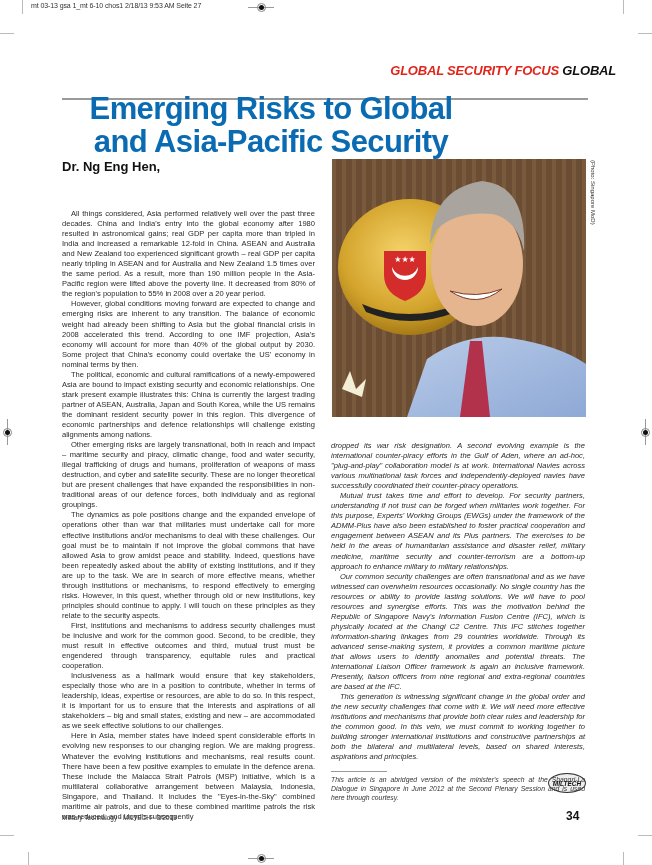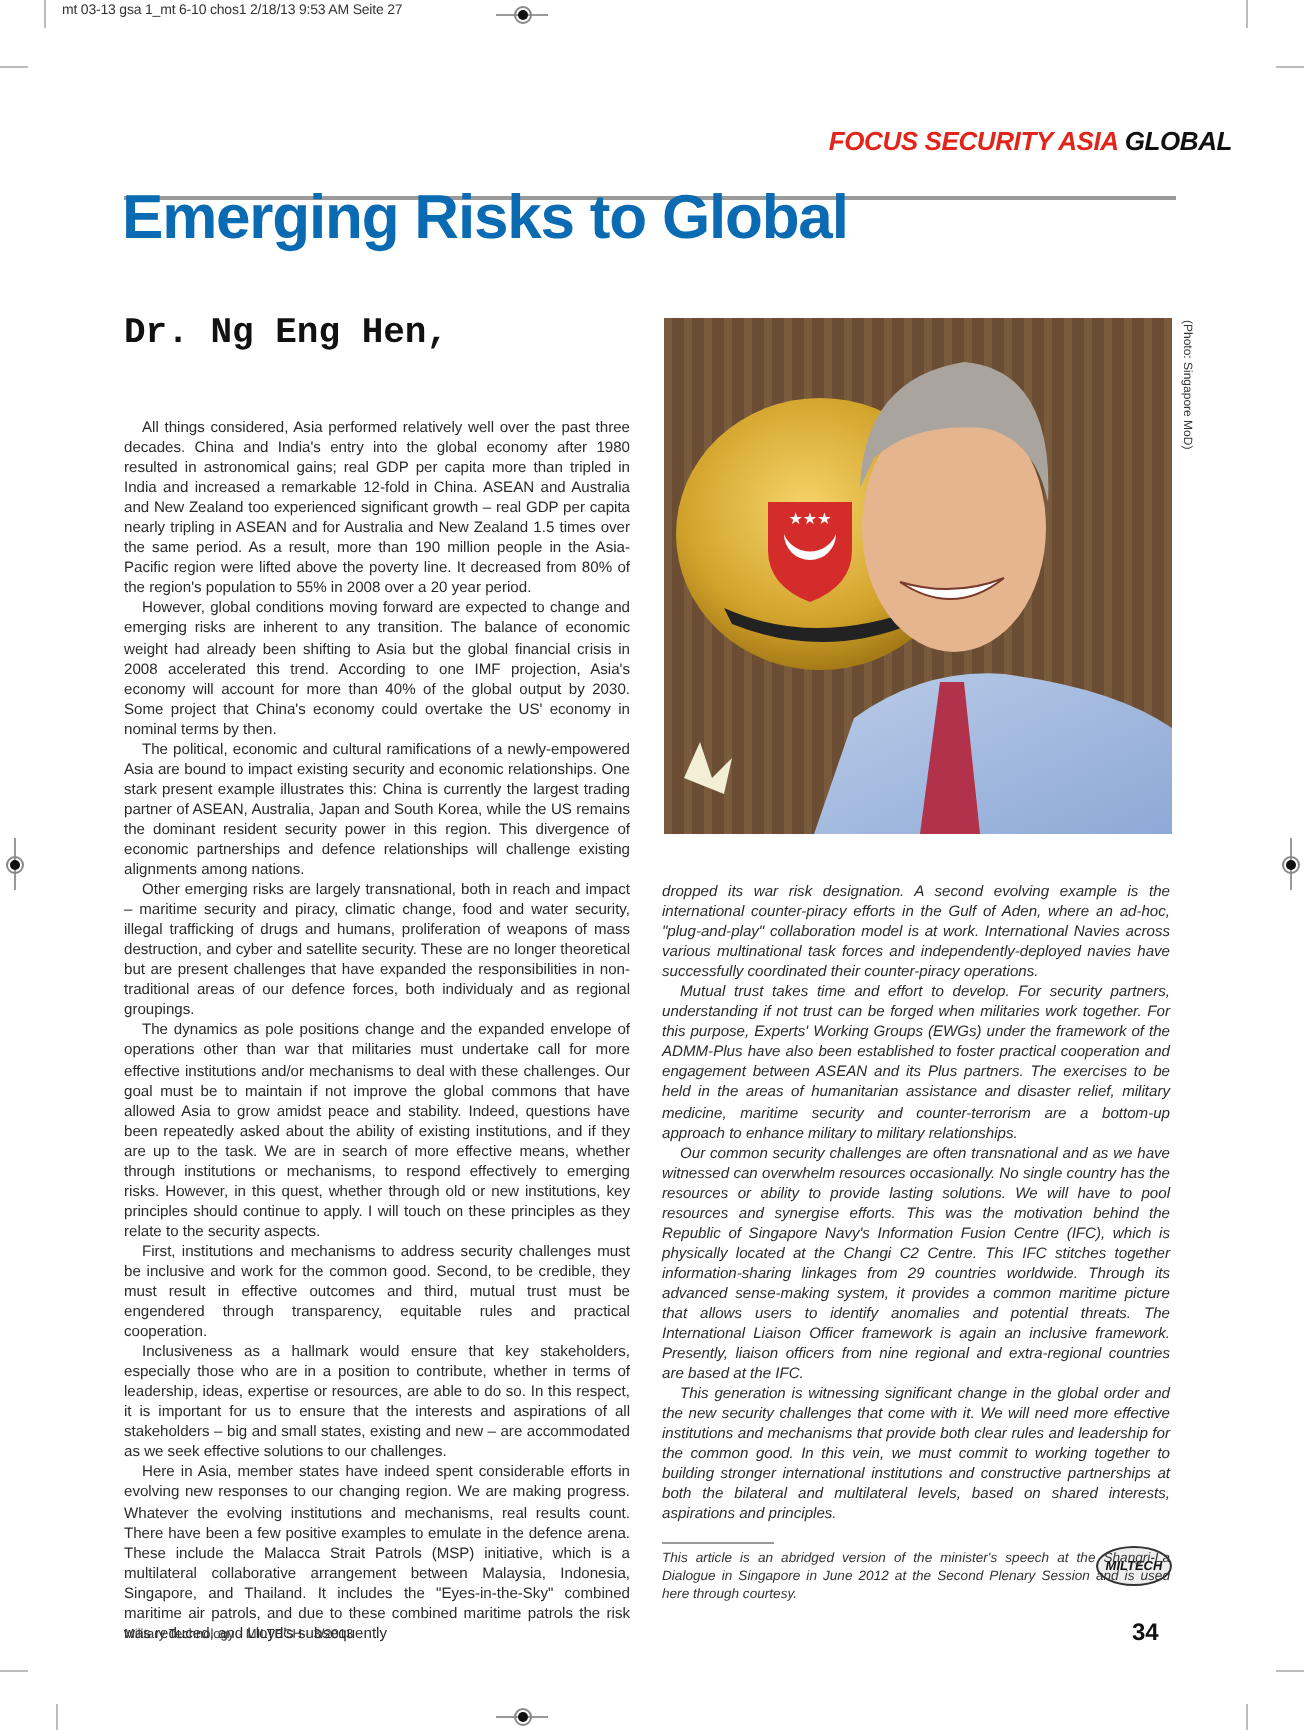--- a/index.html
+++ b/index.html
@@ -9,22 +9,22 @@
   .crop { background:#bbb; position:absolute; }
   .reg { position:absolute; width:10px; height:10px; }
   .reg .ring { position:absolute; left:1px; top:1px; width:7px; height:7px; border:1px solid #888; border-radius:50%; }
   .reg .dot { position:absolute; left:3px; top:3px; width:5px; height:5px; background:#111; border-radius:50%; }
   .reg .h { position:absolute; left:-8px; top:5px; width:26px; height:1px; background:#999; }
   .reg .v { position:absolute; left:5px; top:-8px; width:1px; height:26px; background:#999; }
   .section { right:36px; top:63px; font-size:13px; font-weight:bold; font-style:italic; letter-spacing:-0.2px; white-space:nowrap; }
   .section .red { color:#e1251b; }
   .section .blk { color:#111; }
   .rule { left:62px; top:98px; width:526px; height:2px; background:#9a9a9a; }
-  .title { left:61px; top:92px; width:420px; font-size:31px; font-weight:bold; color:#0a6bb3; line-height:33px; letter-spacing:-0.6px; }
-  .author { left:62px; top:160px; font-size:18px; font-weight:bold; color:#111; line-height:14px;font-family:Liberation Mono, monospace; }
+  .title { left:61px; top:92px; width:420px; font-size:31px; font-weight:bold; color:#0a6bb3; line-height:33px; letter-spacing:-0.6px;text-align:center; }
+  .author { left:62px; top:160px; font-size:13px; font-weight:bold; color:#111; line-height:14px; }
   .photo { left:332px; top:159px; width:254px; height:258px; overflow:hidden; background:#6a4e34; }
   .credit { left:590px; top:160px; font-size:6px; color:#333; writing-mode:vertical-rl; white-space:nowrap; }
   .col { font-size:7.55px; line-height:10.05px; text-align:justify; color:#2a2a2a; }
   .col p { margin:0; text-indent:9px; }
   .left { left:62px; top:209px; width:253px; }
   .right { left:331px; top:441px; width:254px;font-style:italic; }
   .logo { left:548px; top:773px; width:36px; height:18px; border:1px solid #333; border-radius:50%; font-size:6.5px; font-weight:bold; font-style:italic; display:flex; align-items:center; justify-content:center; color:#111; background:#eee; }
   .notesep { left:331px; top:771px; width:56px; height:1px; background:#999; }
   .note { left:331px; top:775px; width:254px; font-size:6.8px; line-height:9px; font-style:italic; color:#333; text-align:justify; }
   .footer { left:62px; top:814px; font-size:6.5px; color:#333; white-space:nowrap; }
@@ -58,27 +58,28 @@
     <div class="ring"></div>
     <div class="dot"></div>
   </div>
 <div class="reg" style="left:256px;top:853px;">
     <div class="h"></div>
     <div class="ring"></div>
     <div class="dot"></div>
   </div>
 
 <div class="abs section">
-  <span class="red">FOCUS SECURITY ASIA</span>
+  <span class="red">GLOBAL SECURITY FOCUS</span>
   <span class="blk">GLOBAL</span>
 </div>
 <div class="abs rule"></div>
 
 <div class="abs title">
   <div>Emerging Risks to Global</div>
+  <div>and Asia-Pacific Security</div>
 </div>
 
 <div class="abs author">
   <div>Dr. Ng Eng Hen,</div>
 </div>
 
 <div class="abs photo">
   <svg width="254" height="258" viewBox="0 0 254 258">
     <defs>
       <pattern id="stripes" width="10" height="258" patternUnits="userSpaceOnUse">

